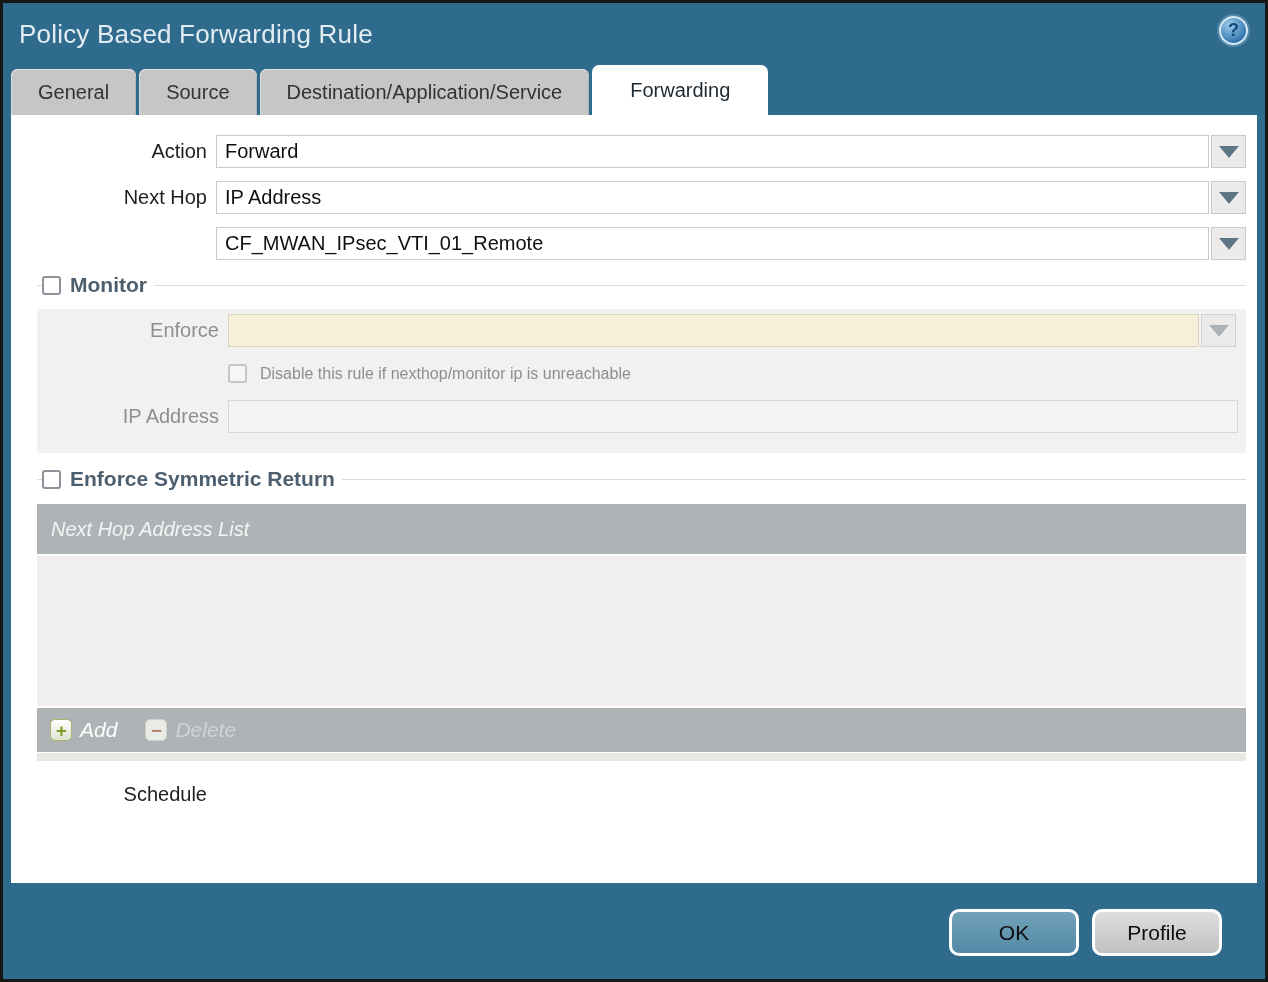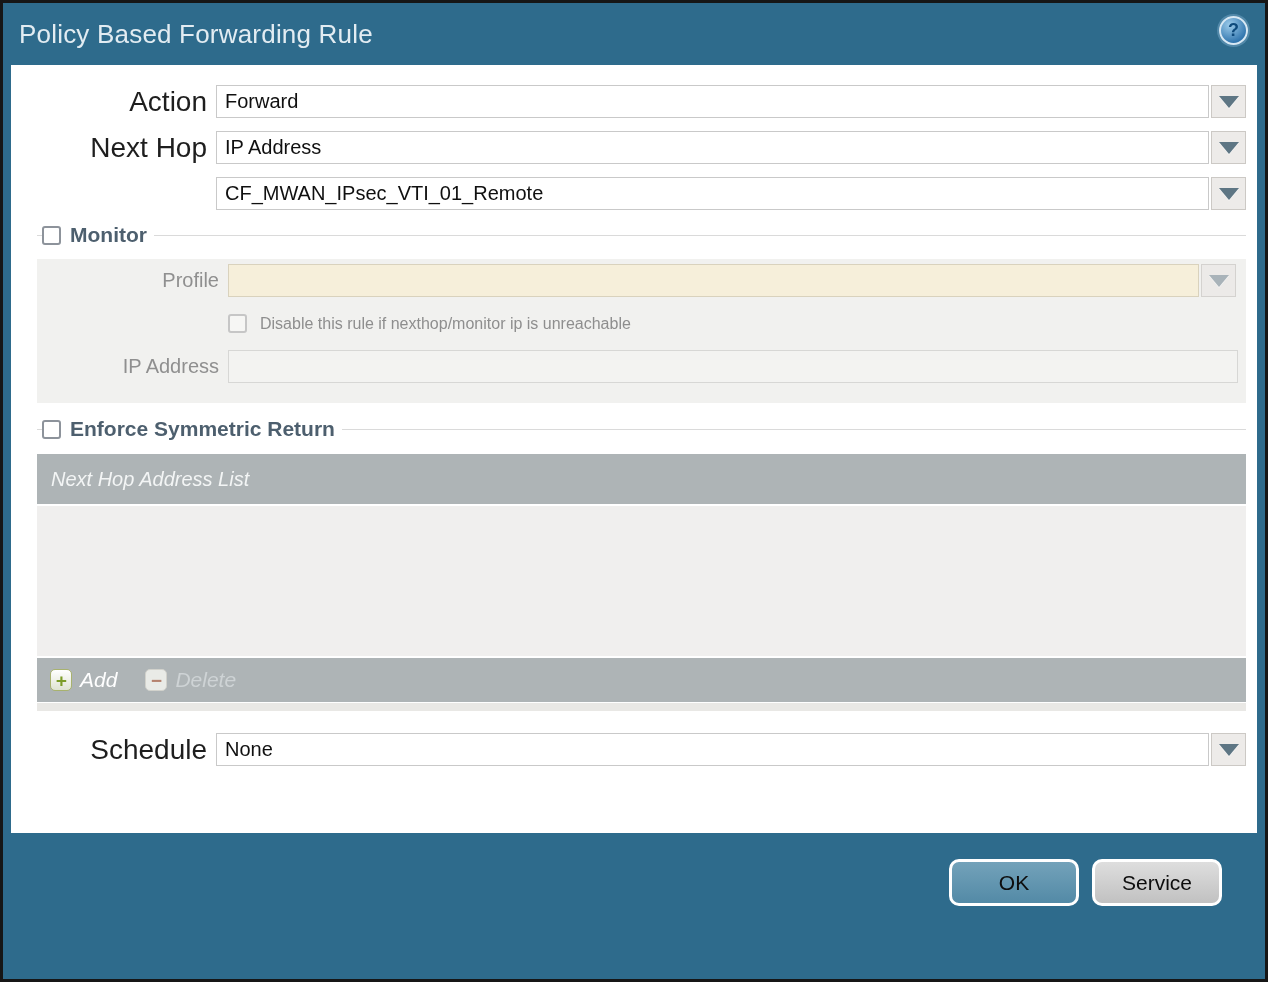--- a/index.html
+++ b/index.html
@@ -34,21 +34,21 @@
     box-shadow:inset 0 1px 0 #e3e3e3, inset 1px 0 0 #dcdcdc, inset -1px 0 0 #b3b3b3;
     cursor:pointer; white-space:nowrap;
   }
   .tab.active {
     background:#fff; color:#1f2a33; height:50px; line-height:50px;
     padding:0 38px; box-shadow:none;
   }
   
   .content { background:#fff; margin:0 8px; height:768px; padding-top:20px; overflow:hidden; flex-shrink:0; }
   .form-row { display:flex; align-items:center; margin-bottom:13px; }
-  .form-label { width:196px; margin-right:9px; text-align:right; font-size:28px; color:#1e1e1e; flex-shrink:0; }
+  .form-label { width:196px; margin-right:9px; text-align:right; font-size:20px; color:#1e1e1e; flex-shrink:0; }
   .combo { flex:1; display:flex; margin-right:11px; }
   .combo-input {
     flex:1; height:33px; border:1px solid #c9c9c9; background:#fff;
     font-size:20px; color:#101010; padding:0 8px;
     display:flex; align-items:center; white-space:nowrap; overflow:hidden;
   }
   .combo-btn {
     width:35px; height:33px; margin-left:2px;
     background:#edebe9; border:1px solid #ccc9c5;
     display:flex; align-items:center; justify-content:center; cursor:pointer;
@@ -122,20 +122,26 @@
 </head>
 <body>
 
 <div class="window">
 
   <div class="titlebar">
     <span class="title">Policy Based Forwarding Rule</span>
     <span class="help">?</span>
   </div>
 
+  <div class="tabs">
+    <div class="tab">General</div>
+    <div class="tab">Source</div>
+    <div class="tab">Destination/Application/Service</div>
+    <div class="tab active">Forwarding</div>
+  </div>
 
   <div class="content">
 
     <div class="form-row">
       <div class="form-label">Action</div>
       <div class="combo">
         <div class="combo-input">Forward</div>
         <div class="combo-btn">
           <span class="caret"></span>
         </div>
@@ -166,21 +172,21 @@
     <div class="section monitor">
       <div class="legend-row">
         <span class="leg-line pre"></span>
         <span class="cb"></span>
         <span class="legend-label">Monitor</span>
         <span class="leg-line post"></span>
       </div>
       <div class="panel">
 
         <div class="form-row">
-          <div class="panel-label">Profile</div>
+          <div class="panel-label">Enforce</div>
           <div class="combo" style="margin-right:10px;">
             <div class="combo-input disabled-beige"></div>
             <div class="combo-btn disabled">
               <span class="caret dim"></span>
             </div>
           </div>
         </div>
 
         <div class="dis-row">
           <span class="cb disabled"></span>
@@ -213,28 +219,22 @@
             <span class="glyph">−</span>
             <span>Delete</span>
           </div>
         </div>
         <div class="t-bottom"></div>
       </div>
     </div>
 
     <div class="form-row schedule-row">
       <div class="form-label">Schedule</div>
-      <div class="combo">
-        <div class="combo-input">None</div>
-        <div class="combo-btn">
-          <span class="caret"></span>
-        </div>
-      </div>
     </div>
 
   </div>
 
   <div class="footer">
     <div class="btn ok">OK</div>
-    <div class="btn cancel">Service</div>
+    <div class="btn cancel">Profile</div>
   </div>
 
 </div>
 
 </body></html>

